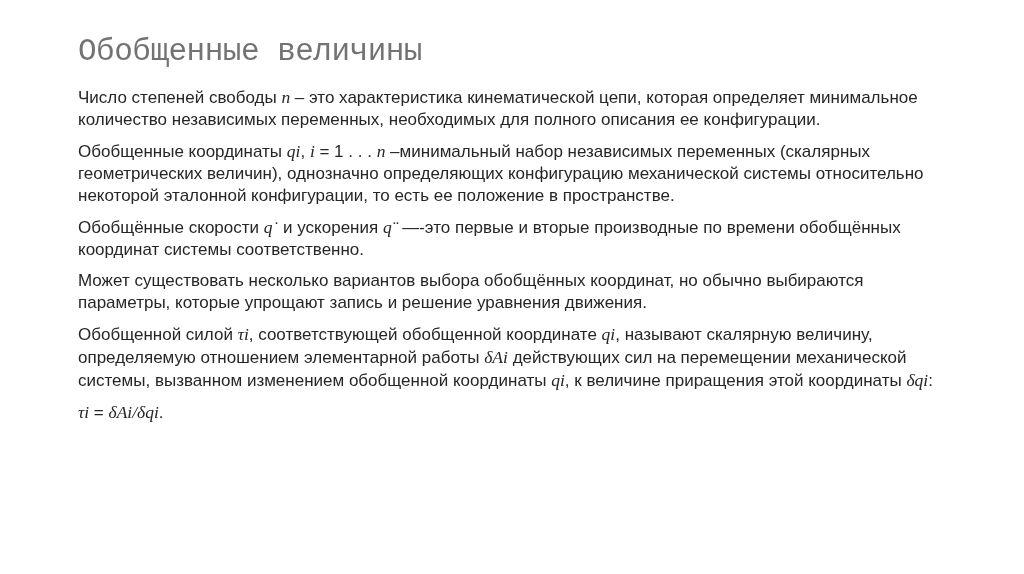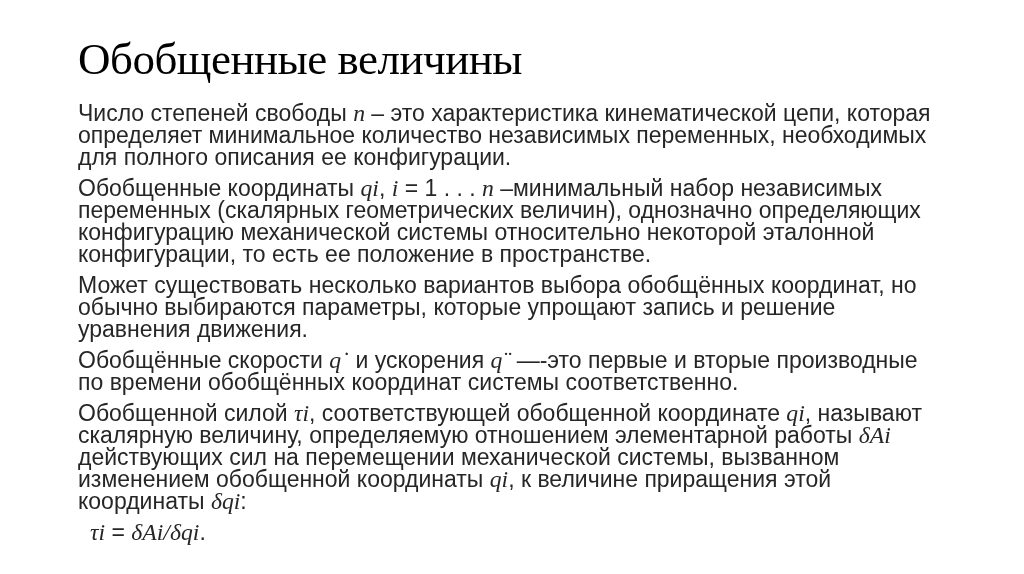--- a/index.html
+++ b/index.html
@@ -16,53 +16,52 @@
   }
   .slide {
     box-sizing: border-box;
     width: 1024px;
     height: 574px;
     background: #ffffff;
     padding: 34px 78px 0 78px;
   }
   .slide-title {
     margin: 0 0 16px 0;
-    font-family: Liberation Serif, serif;
+    font-family: Liberation Mono, monospace;
     font-weight: 300;
-    font-size: 45px;
+    font-size: 31px;
     line-height: 1.15;
-    color: #000000;
+    color: #737373;
     letter-spacing: -0.5px;
   }
   .body-text {
     max-width: 880px;
   }
   .body-text p {
     margin: 0 0 9px 0;
-    font-size: 23px;
+    font-size: 17px;
     line-height: 22px;
     color: #262626;
   }
   .body-text p.formula {
     margin-top: 8px;
     margin-bottom: 18px;
-    margin-left: 12px;
   }
   .math {
     font-family: "Liberation Serif", "DejaVu Serif", serif;
     font-style: italic;
     font-size: 1.03em;
   }
 </style>
 </head>
 <body>
 
 <div class="slide">
   <h1 class="slide-title">Обобщенные величины</h1>
   <div class="body-text" id="paragraphs">
       <p><span>Число степеней свободы </span><span class="math">n</span><span> – это характеристика кинематической цепи, которая определяет минимальное количество независимых переменных, необходимых для полного описания ее конфигурации.</span></p>
       <p><span>Обобщенные координаты </span><span class="math">qi</span><span>, </span><span class="math">i</span><span> = 1 . . . </span><span class="math">n</span><span> –минимальный набор независимых переменных (скалярных геометрических величин), однозначно определяющих конфигурацию механической системы относительно некоторой эталонной конфигурации, то есть ее положение в пространстве.</span></p>
+      <p><span>Обобщённые скорости </span><span class="math">q˙</span><span> и ускорения </span><span class="math">q¨</span><span> —-это первые и вторые производные по времени обобщённых координат системы соответственно.</span></p>
       <p><span>Может существовать несколько вариантов выбора обобщённых координат, но обычно выбираются параметры, которые упрощают запись и решение уравнения движения.</span></p>
-      <p><span>Обобщённые скорости </span><span class="math">q˙</span><span> и ускорения </span><span class="math">q¨</span><span> —-это первые и вторые производные по времени обобщённых координат системы соответственно.</span></p>
       <p><span>Обобщенной силой </span><span class="math">τi</span><span>, соответствующей обобщенной координате </span><span class="math">qi</span><span>, называют скалярную величину, определяемую отношением элементарной работы </span><span class="math">δAi</span><span> действующих сил на перемещении механической системы, вызванном изменением обобщенной координаты </span><span class="math">qi</span><span>, к величине приращения этой координаты </span><span class="math">δqi</span><span>:</span></p>
       <p class="formula"><span class="math">τi</span><span> = </span><span class="math">δAi/δqi</span><span>.</span></p>
     </div>
 </div>
 
 </body></html>

